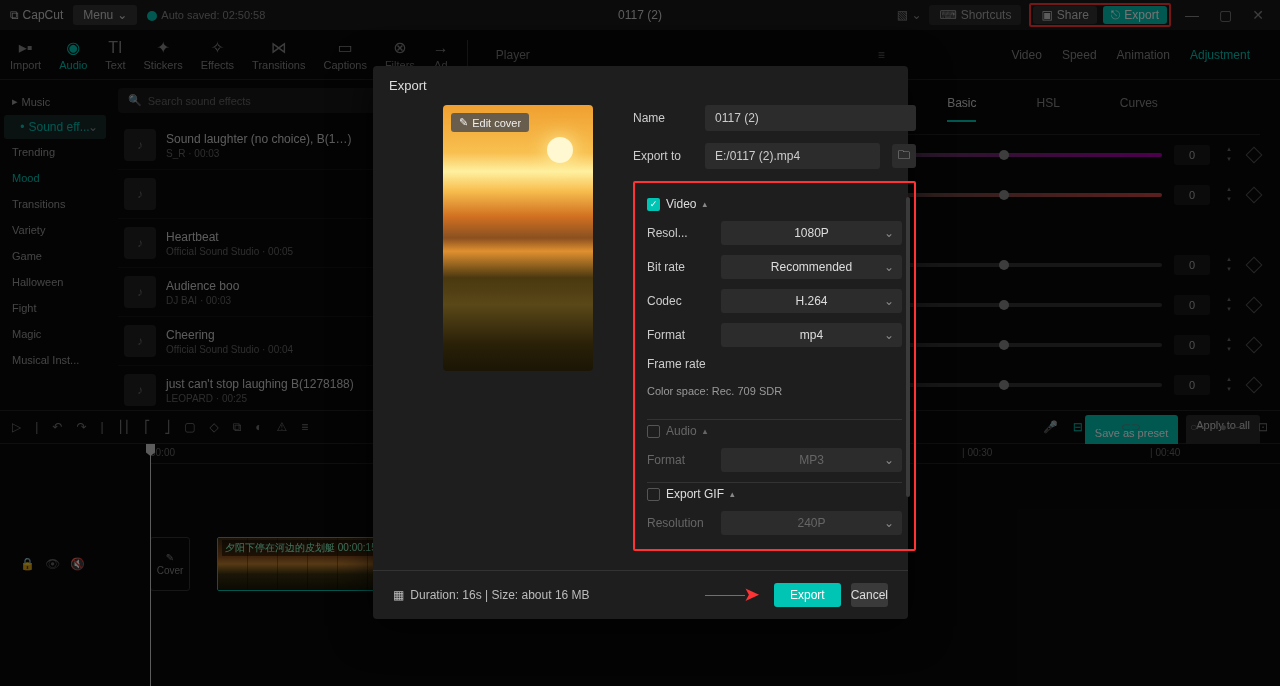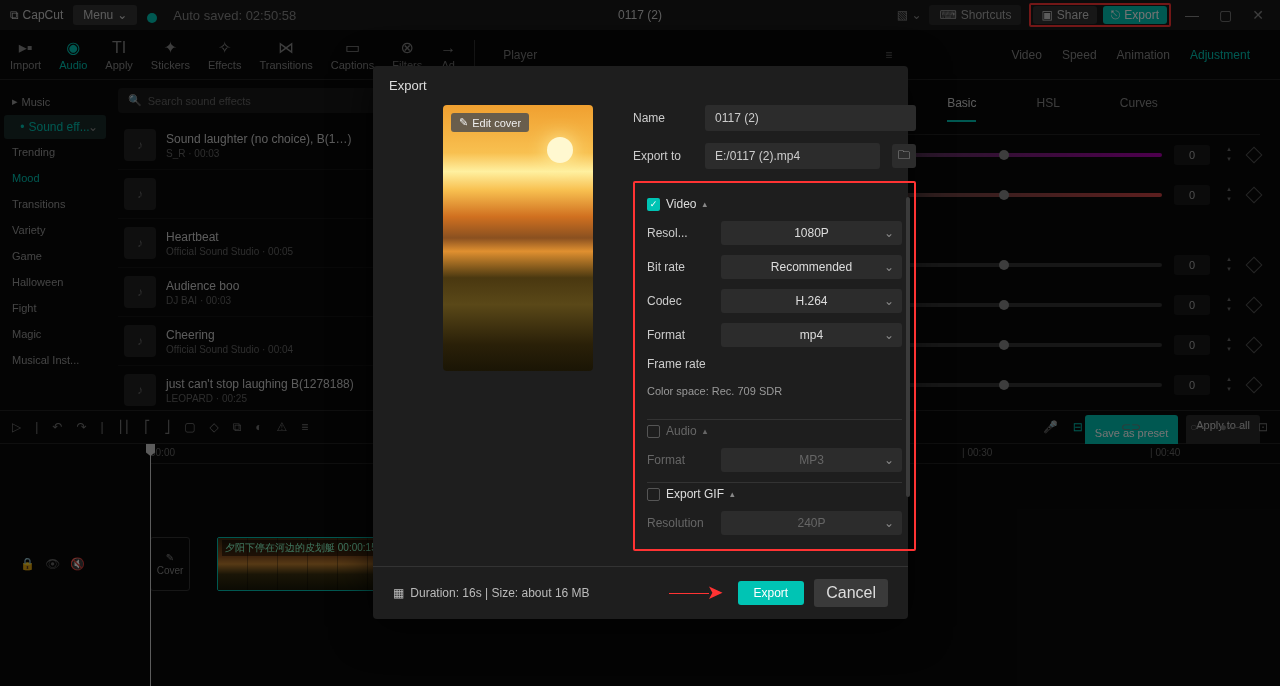--- a/index.html
+++ b/index.html
@@ -2,21 +2,21 @@
 <html><head>
 <meta charset="utf-8">
 <style>
 * { margin:0; padding:0; box-sizing:border-box; font-family: -apple-system, "Segoe UI", Arial, sans-serif; }
 body { background:#000; width:1280px; height:686px; overflow:hidden; position:relative; color:#aaa; font-size:12px; }
 
 
 .topbar { height:30px; background:#1a1a1a; display:flex; align-items:center; padding:0 10px; gap:10px; }
 .logo { color:#ccc; font-size:12px; font-weight:500; display:flex; align-items:center; gap:4px; }
 .menu-btn { background:#333; color:#ccc; padding:3px 10px; border-radius:3px; font-size:12px; display:flex; align-items:center; gap:4px; }
-.autosave { color:#888; font-size:13px; display:flex; align-items:flex-end; gap:16px; }
+.autosave { color:#888; font-size:11px; display:flex; align-items:flex-end; gap:4px; }
 .autosave .dot { width:10px; height:10px; border-radius:50%; background:#00c4b4; display:inline-block; }
 .title-center { position:absolute; left:50%; transform:translateX(-50%); color:#ccc; font-size:12px; }
 .top-right { margin-left:auto; display:flex; align-items:center; gap:8px; }
 .share-export-box { border:2px solid #ff3333; display:flex; gap:6px; padding:1px 2px; border-radius:2px; }
 .share-btn, .export-btn { padding:2px 8px; border-radius:3px; font-size:12px; display:flex; align-items:center; gap:4px; }
 .share-btn { background:#333; color:#ccc; }
 .export-btn { background:#00c4b4; color:#fff; }
 .win-btn { color:#888; padding:0 6px; font-size:14px; }
 .shortcuts-btn { background:#2a2a2a; color:#aaa; padding:3px 10px; border-radius:3px; font-size:12px; display:flex; align-items:center; gap:4px; }
 
@@ -114,21 +114,21 @@
 .sel { flex:1; background:#2c2c2c; color:#ddd; padding:5px 10px; border-radius:3px; font-size:12px; display:flex; justify-content:center; position:relative; }
 .sel.dim { color:#666; }
 .sel::after { content:'⌄'; position:absolute; right:8px; color:#888; }
 .info-line { color:#999; font-size:11px; padding:4px 0 14px; }
 .hr { height:1px; background:#333; margin:8px 0 4px; }
 
 .modal-foot { padding:12px 20px; border-top:1px solid #333; display:flex; align-items:center; }
 .foot-info { color:#bbb; font-size:12px; display:flex; align-items:center; gap:6px; }
 .foot-btns { margin-left:auto; display:flex; gap:10px; align-items:center; }
 .exp-btn { background:#00c4b4; color:#fff; padding:5px 16px; border-radius:3px; font-size:12px; }
-.cancel-btn { background:#3a3a3a; color:#ddd; padding:5px 12px; border-radius:3px; font-size:16px;text-align:right; }
+.cancel-btn { background:#3a3a3a; color:#ddd; padding:5px 0; border-radius:3px; font-size:12px;text-align:right; }
 .arrow { color:#ff3333; font-size:20px; margin-right:4px; position:relative; top:-1px; }
 .arrow::before { content:''; display:inline-block; width:40px; height:1px; background:#ff3333; vertical-align:middle; margin-right:-2px; }
 </style>
 </head>
 <body>
 
 <div class="topbar">
   <div class="logo">⧉ <span>CapCut</span></div>
   <div class="menu-btn">
       <span>Menu</span> 
@@ -165,21 +165,21 @@
   <div class="tab-item">
       <span class="tab-icon">▸▪</span>
       <span>Import</span>
     </div>
   <div class="tab-item active">
       <span class="tab-icon">◉</span>
       <span>Audio</span>
     </div>
   <div class="tab-item">
       <span class="tab-icon">TI</span>
-      <span>Apply</span>
+      <span>Text</span>
     </div>
   <div class="tab-item">
       <span class="tab-icon">✦</span>
       <span>Stickers</span>
     </div>
   <div class="tab-item">
       <span class="tab-icon">✧</span>
       <span>Effects</span>
     </div>
   <div class="tab-item">

